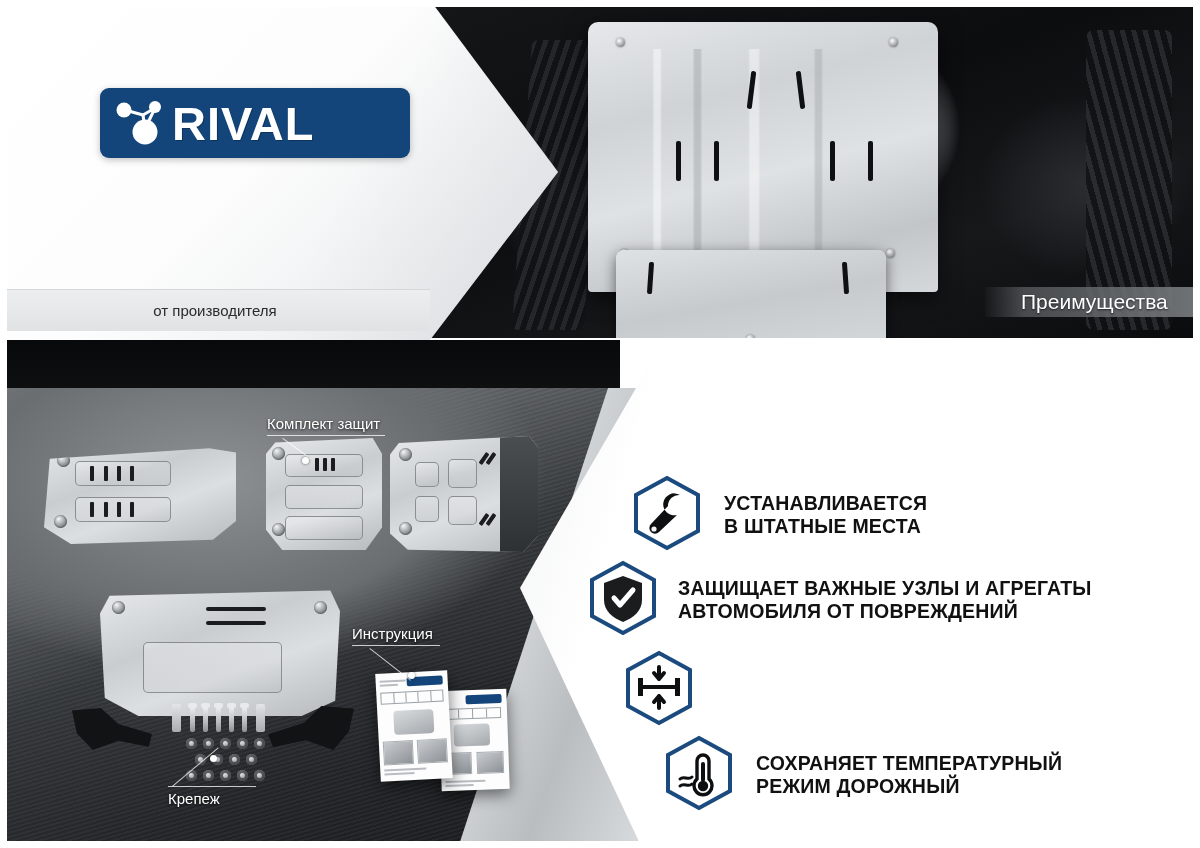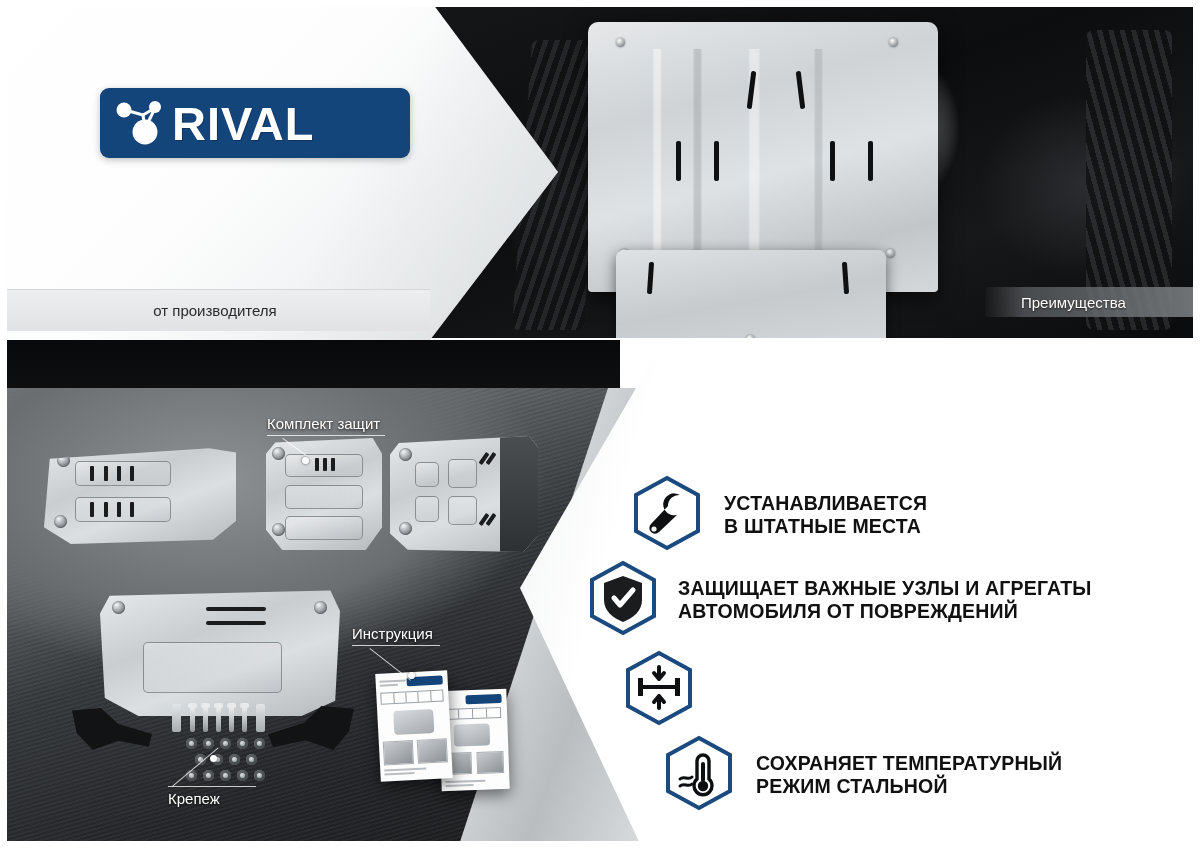--- a/index.html
+++ b/index.html
@@ -130,21 +130,21 @@
 
   
   .wedge-grey { position:absolute; left:430px; top:388px; width:270px; height:460px;
     background:linear-gradient(110deg,#f4f5f6 0%, #d7dadd 35%, #b9bdc0 60%, #e9ebec 100%);
     clip-path:polygon(178px 0, 270px 0, 270px 460px, 28px 460px); }
 
   
   .adv-tab { position:absolute; left:985px; top:287px; width:215px; height:30px;
     background:linear-gradient(90deg, rgba(60,63,66,.1) 0%, rgba(90,93,96,.75) 18%, rgba(120,124,127,.92) 100%);
     display:flex; align-items:center; padding-left:36px; z-index:7; }
-  .adv-tab span { color:#fff; font-size:15px; text-shadow:0 1px 2px rgba(0,0,0,.7); }
+  .adv-tab span { color:#fff; font-size:21px; text-shadow:0 1px 2px rgba(0,0,0,.7); }
 
   
   .panel-features { position:absolute; left:520px; top:338px; width:680px; height:510px;
     background:linear-gradient(105deg,#f2f3f4 0%, #ffffff 18%, #ffffff 100%);
     clip-path:polygon(145px 0, 680px 0, 680px 510px, 122px 510px, 0 250px);
     box-shadow:-6px 0 20px rgba(0,0,0,.28); z-index:6; }
 
   .feat { position:absolute; display:flex; align-items:center; z-index:7; }
   .hex { flex:0 0 auto; position:relative; }
   .feat-txt { font-size:19.5px; font-weight:bold; color:#111111; line-height:1.18;
@@ -400,21 +400,21 @@
       <svg width="70" height="76" viewBox="0 0 70 76">
         <polygon points="35,3 66,20 66,56 35,73 4,56 4,20" fill="none" stroke="#1b4a7e" stroke-width="4"></polygon>
         <path d="M39 20 a6 6 0 0 1 6 6 v18 a9 9 0 1 1 -12 0 V26 a6 6 0 0 1 6 -6 z" fill="none" stroke="#0d0f11" stroke-width="3.4"></path>
         <rect x="37" y="27" width="4" height="20" rx="2" fill="#0d0f11"></rect>
         <circle cx="39" cy="51" r="5.2" fill="#0d0f11"></circle>
         <path d="M16 44 c4 -4 8 2 12 -2" stroke="#0d0f11" stroke-width="3" fill="none" stroke-linecap="round"></path>
         <path d="M16 51 c4 -4 8 2 12 -2" stroke="#0d0f11" stroke-width="3" fill="none" stroke-linecap="round"></path>
       </svg>
     </div>
     <div class="feat-txt" style="margin-left:22px;">СОХРАНЯЕТ ТЕМПЕРАТУРНЫЙ
-РЕЖИМ СТАЛЬНОЙ</div>
+РЕЖИМ ДОРОЖНЫЙ</div>
   </div>
 
   <div class="frame-t"></div>
   <div class="frame-l"></div>
   <div class="frame-r"></div>
   <div class="frame-b"></div>
 
 </div>
 
 </body></html>

